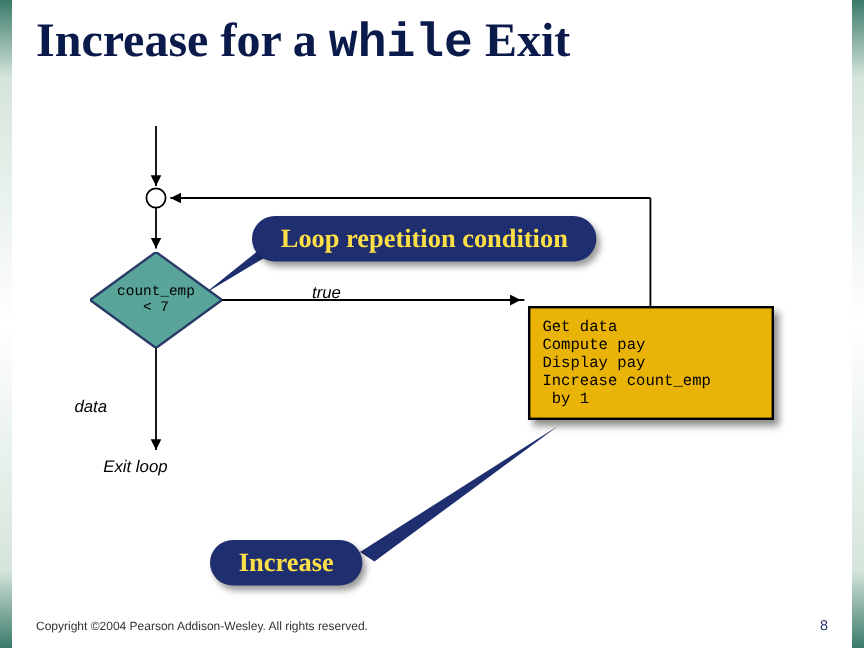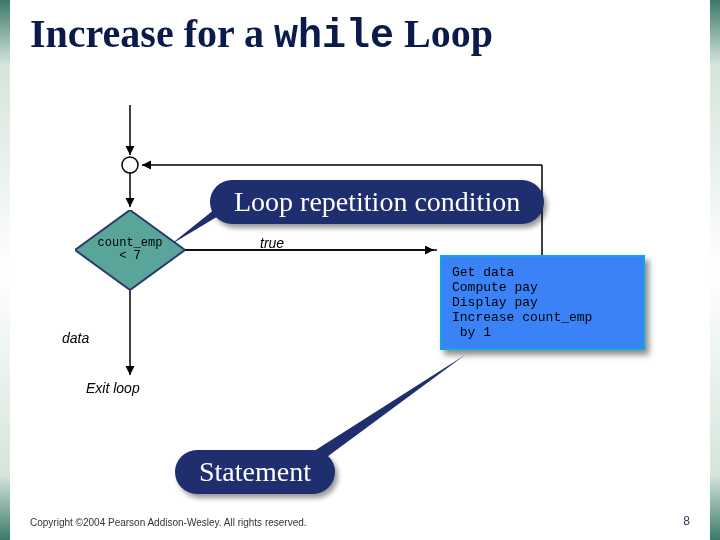--- a/index.html
+++ b/index.html
@@ -57,22 +57,22 @@
     font-size: 12px;
     line-height: 13px;
   }
 
   .proc-box {
     position: absolute;
     left: 440px;
     top: 255px;
     width: 205px;
     height: 95px;
-    border: 2px solid #0ea5e9;
-    background: #3b82f6;
+    border: 2px solid #000000;
+    background: #eab308;
     box-shadow: 4px 5px 6px rgba(0,0,0,0.45);
     font-family: "Courier New", monospace;
     font-size: 13px;
     line-height: 15px;
     padding: 8px 10px;
     box-sizing: border-box;
     white-space: pre;
   }
 
   .true-label, .false-label, .exit-label {
@@ -82,27 +82,28 @@
     color: #000;
     text-align: right;
   }
   .true-label { left: 260px; top: 235px; font-style: italic; }
   .false-label { left: 62px; top: 330px; font-style: italic; }
   .exit-label  { left: 62px; top: 380px; font-style: italic; margin-left: 24px; }
 
   .callout {
     position: absolute;
     background: #1f2e6e;
-    color: #ffffff;
+    color: #fde047;
     border-radius: 22px;
     padding: 6px 24px;
-    font-size: 28px;
+    font-size: 22px;
     font-family: "Times New Roman", serif;
     box-shadow: 3px 4px 5px rgba(0,0,0,0.4);
     white-space: nowrap;
+    font-weight: bold;
   }
   .callout1 { left: 210px; top: 180px; }
   .callout2 { left: 175px; top: 450px; }
 
   .copyright {
     position: absolute;
     left: 30px;
     bottom: 12px;
     font-size: 10px;
     font-family: Arial, sans-serif;
@@ -116,21 +117,21 @@
     font-family: Arial, sans-serif;
     color: #2a3b6a;
   }
 </style>
 </head>
 <body>
 
 <div class="side-bar side-left"></div>
 <div class="side-bar side-right"></div>
 
-<div class="title"><span>Increase for a </span><span class="mono">while</span><span> Loop</span></div>
+<div class="title"><span>Increase for a </span><span class="mono">while</span><span> Exit</span></div>
 
 <svg class="canvas" width="720" height="540">
   <defs>
     <marker id="arrow" markerWidth="8" markerHeight="8" refX="6" refY="3" orient="auto">
       <path d="M0,0 L6,3 L0,6 Z" fill="#000"></path>
     </marker>
   </defs>
 
   <line x1="130" y1="105" x2="130" y2="155" stroke="#000" stroke-width="1.5" marker-end="url(#arrow)"></line>
 
@@ -166,16 +167,16 @@
 <div class="false-label">data</div>
 <div class="exit-label">Exit loop</div>
 
 <div class="proc-box">Get data
 Compute pay
 Display pay
 Increase count_emp
  by 1</div>
 
 <div class="callout callout1">Loop repetition condition</div>
-<div class="callout callout2">Statement</div>
+<div class="callout callout2">Increase</div>
 
 <div class="copyright">Copyright ©2004 Pearson Addison-Wesley. All rights reserved.</div>
 <div class="pagenum">8</div>
 
 </body></html>

